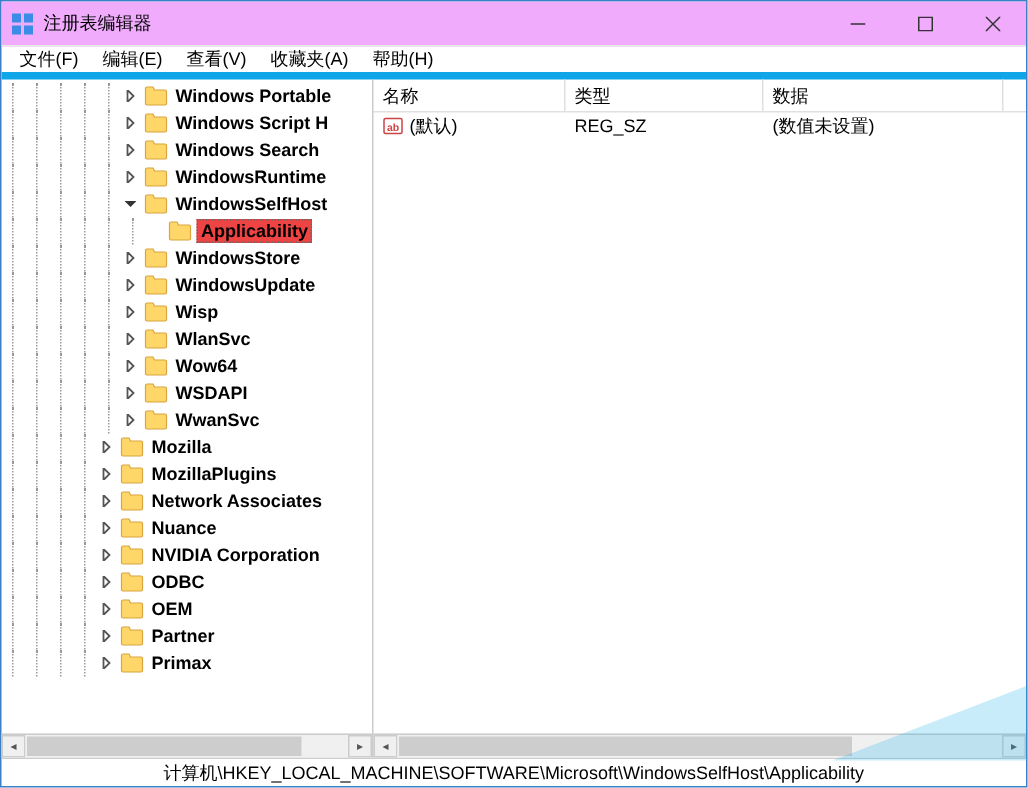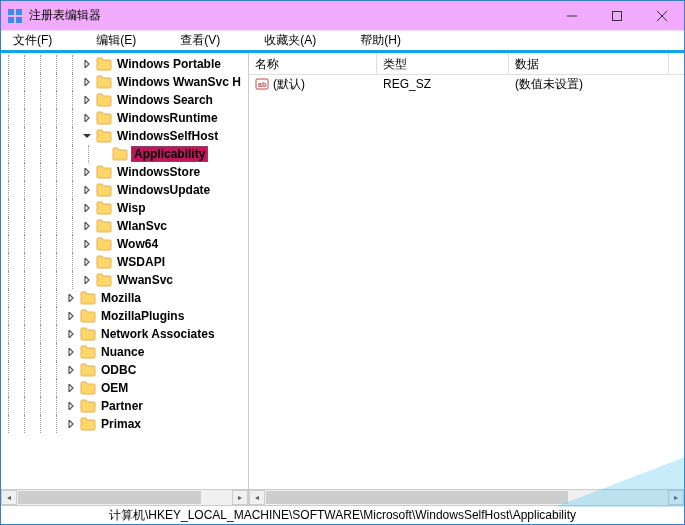--- a/index.html
+++ b/index.html
@@ -2,31 +2,31 @@
 <html><head>
 <meta charset="utf-8">
 <style>
 * { margin: 0; padding: 0; box-sizing: border-box; font-family: "Segoe UI", "Microsoft YaHei", sans-serif; }
 body { width: 685px; height: 525px; background: #fff; font-size: 12px; overflow: hidden; border: 1px solid #3a80c8; }
 .titlebar { height: 30px; display: flex; align-items: center; background: #f0abfc; border-bottom: 1px solid #e8e8e8; }
 .titlebar-icon { width: 16px; height: 16px; margin: 0 6px; }
 .titlebar-title { flex: 1; font-size: 12px; color: #000; }
 .winbtns { display: flex; }
 .winbtn { width: 45px; height: 29px; display: flex; align-items: center; justify-content: center; color: #333; }
-.menubar { height: 22px; display: flex; align-items: center; padding: 0 4px; border-bottom: 3px solid #0ea5e9; gap: 28px; }
+.menubar { height: 22px; display: flex; align-items: center; padding: 0 4px; border-bottom: 5px solid #0ea5e9; }
 .menuitem { padding: 2px 8px; font-size: 12px; }
 .content { display: flex; height: 452px; }
 .tree-panel { width: 248px; border-right: 1px solid #ccc; overflow: hidden; position: relative; }
 .tree-scroll { height: 436px; overflow-y: auto; overflow-x: hidden; padding-top: 2px; }
 .tree-item { display: flex; align-items: center; height: 18px; white-space: nowrap; cursor: default; }
 .tree-toggle { width: 12px; height: 12px; display: flex; align-items: center; justify-content: center; flex-shrink: 0; }
 .tree-toggle svg { width: 8px; height: 8px; }
 .folder-icon { width: 16px; height: 14px; margin: 0 3px; flex-shrink: 0; }
 .tree-label { font-size: 12px; padding: 0 2px; font-weight: bold; }
-.tree-label.selected { background: #be185d; border: 1px dotted #666; }
+.tree-label.selected { background: #ef4444; border: 1px dotted #666; }
 .tree-lines { position: relative; display: flex; align-items: center; }
 .vline { width: 16px; height: 18px; position: relative; flex-shrink: 0; }
 .vline::before { content: ""; position: absolute; left: 7px; top: 0; bottom: 0; border-left: 1px dotted #999; }
 .hscroll { height: 16px; background: #f0f0f0; border-top: 1px solid #ccc; display: flex; }
 .hs-btn { width: 16px; height: 15px; background: #f0f0f0; border: 1px solid #ccc; display: flex; align-items: center; justify-content: center; font-size: 8px; color: #555; }
 .hs-track { flex: 1; background: #f0f0f0; position: relative; }
 .hs-thumb { position: absolute; height: 13px; background: #cdcdcd; top: 1px; }
 .list-panel { flex: 1; display: flex; flex-direction: column; }
 .list-header { height: 22px; display: flex; border-bottom: 1px solid #e0e0e0; }
 .list-col { padding: 3px 6px; border-right: 1px solid #e0e0e0; font-size: 12px; }
@@ -107,21 +107,21 @@
             <div class="vline"></div>
           </div>
           <div class="tree-toggle">
             <svg viewBox="0 0 8 8">
               <path d="M2 0 L6 4 L2 8 Z" fill="none" stroke="#555" stroke-width="1.2"></path>
             </svg>
           </div>
           <svg class="folder-icon" viewBox="0 0 16 14">
             <path d="M1 3 L1 12 Q1 13 2 13 L14 13 Q15 13 15 12 L15 4 Q15 3 14 3 L7 3 L6 1 L2 1 Q1 1 1 2 Z" fill="#ffd768" stroke="#d9a33e" stroke-width="0.8"></path>
           </svg>
-          <span class="tree-label">Windows WwanSvc H</span>
+          <span class="tree-label">Windows Script H</span>
         </div>
         <div class="tree-item">
           <div class="tree-lines">
             <div class="vline"></div>
             <div class="vline"></div>
             <div class="vline"></div>
             <div class="vline"></div>
             <div class="vline"></div>
           </div>
           <div class="tree-toggle">
@@ -371,20 +371,37 @@
           </div>
           <div class="tree-toggle">
             <svg viewBox="0 0 8 8">
               <path d="M2 0 L6 4 L2 8 Z" fill="none" stroke="#555" stroke-width="1.2"></path>
             </svg>
           </div>
           <svg class="folder-icon" viewBox="0 0 16 14">
             <path d="M1 3 L1 12 Q1 13 2 13 L14 13 Q15 13 15 12 L15 4 Q15 3 14 3 L7 3 L6 1 L2 1 Q1 1 1 2 Z" fill="#ffd768" stroke="#d9a33e" stroke-width="0.8"></path>
           </svg>
           <span class="tree-label">Nuance</span>
+        </div>
+        <div class="tree-item">
+          <div class="tree-lines">
+            <div class="vline"></div>
+            <div class="vline"></div>
+            <div class="vline"></div>
+            <div class="vline"></div>
+          </div>
+          <div class="tree-toggle">
+            <svg viewBox="0 0 8 8">
+              <path d="M2 0 L6 4 L2 8 Z" fill="none" stroke="#555" stroke-width="1.2"></path>
+            </svg>
+          </div>
+          <svg class="folder-icon" viewBox="0 0 16 14">
+            <path d="M1 3 L1 12 Q1 13 2 13 L14 13 Q15 13 15 12 L15 4 Q15 3 14 3 L7 3 L6 1 L2 1 Q1 1 1 2 Z" fill="#ffd768" stroke="#d9a33e" stroke-width="0.8"></path>
+          </svg>
+          <span class="tree-label">NVIDIA Corporation</span>
         </div>
         <div class="tree-item">
           <div class="tree-lines">
             <div class="vline"></div>
             <div class="vline"></div>
             <div class="vline"></div>
             <div class="vline"></div>
           </div>
           <div class="tree-toggle">
             <svg viewBox="0 0 8 8">

